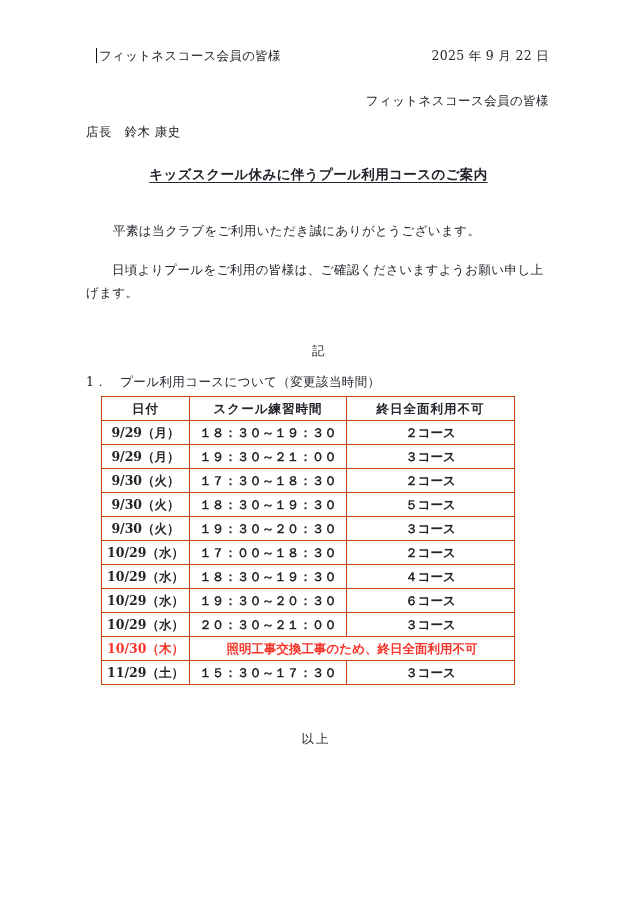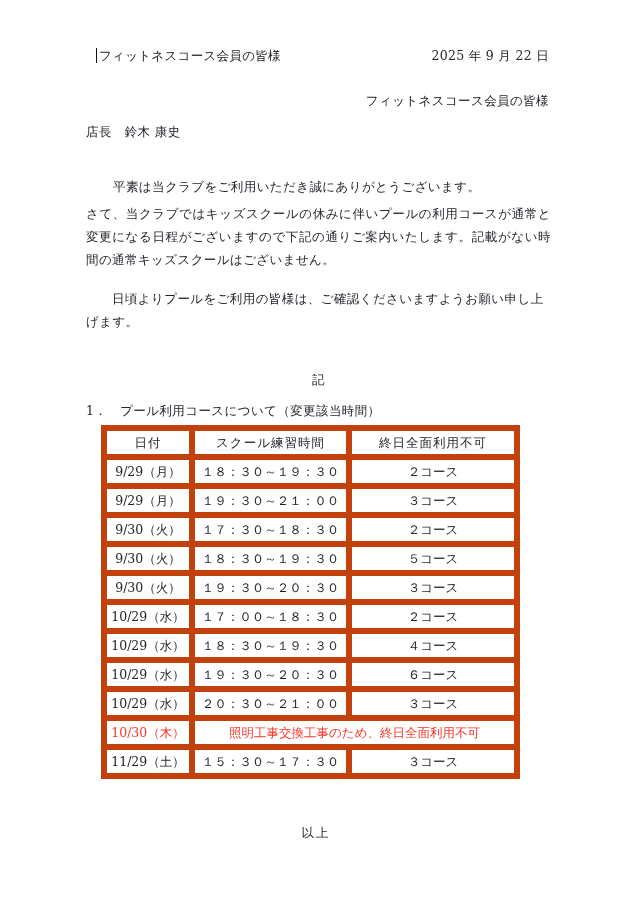--- a/index.html
+++ b/index.html
@@ -96,25 +96,25 @@
   table.schedule {
     margin-top: 6px;
     margin-left: 15px;
     border-collapse: collapse;
     table-layout: fixed;
     width: 413px;
     font-size: 12.5px;
     color: #24242c;
   }
   table.schedule th, table.schedule td {
-    border: 6px solid #c2410c;
+    border: 1px solid #c2410c;
     height: 21px;
     text-align: center;
     vertical-align: middle;
-    font-weight: normal;
+    font-weight: bold;
     padding: 0 2px;
     white-space: nowrap;
     overflow: hidden;
   }
   table.schedule th { letter-spacing: 1px; }
   col.c-date   { width: 88px; }
   col.c-time   { width: 157px; }
   col.c-course { width: 168px; }
   tr.special td { color: #f8352a; }
 
@@ -137,23 +137,23 @@
       <span class="recipient-wrap">
         <span class="text-cursor"></span>
         <span>フィットネスコース会員の皆様</span>
       </span>
       <span class="doc-date">2025 年 9 月 22 日</span>
     </div>
 
     <div class="club-line">フィットネスコース会員の皆様</div>
     <div class="manager-line">店長　鈴木 康史</div>
 
+    <div class="doc-title">キッズスクール休みに伴うプール利用コースのご案内</div>
 
     <p class="para1">平素は当クラブをご利用いただき誠にありがとうございます。</p>
-    <p class="para2">さて、当クラブではキッズスクールの休みに伴いプールの利用コースが通常と変更になる日程がございますので下記の通りご案内いたします。記載がない時間の通常キッズスクールはございません。</p>
     <p class="para3">日頃よりプールをご利用の皆様は、ご確認くださいますようお願い申し上げます。</p>
 
     <div class="record-marker">記</div>
 
     <div class="section-heading">1．　プール利用コースについて（変更該当時間）</div>
 
     <table class="schedule">
       <colgroup>
         <col class="c-date">
         <col class="c-time">

